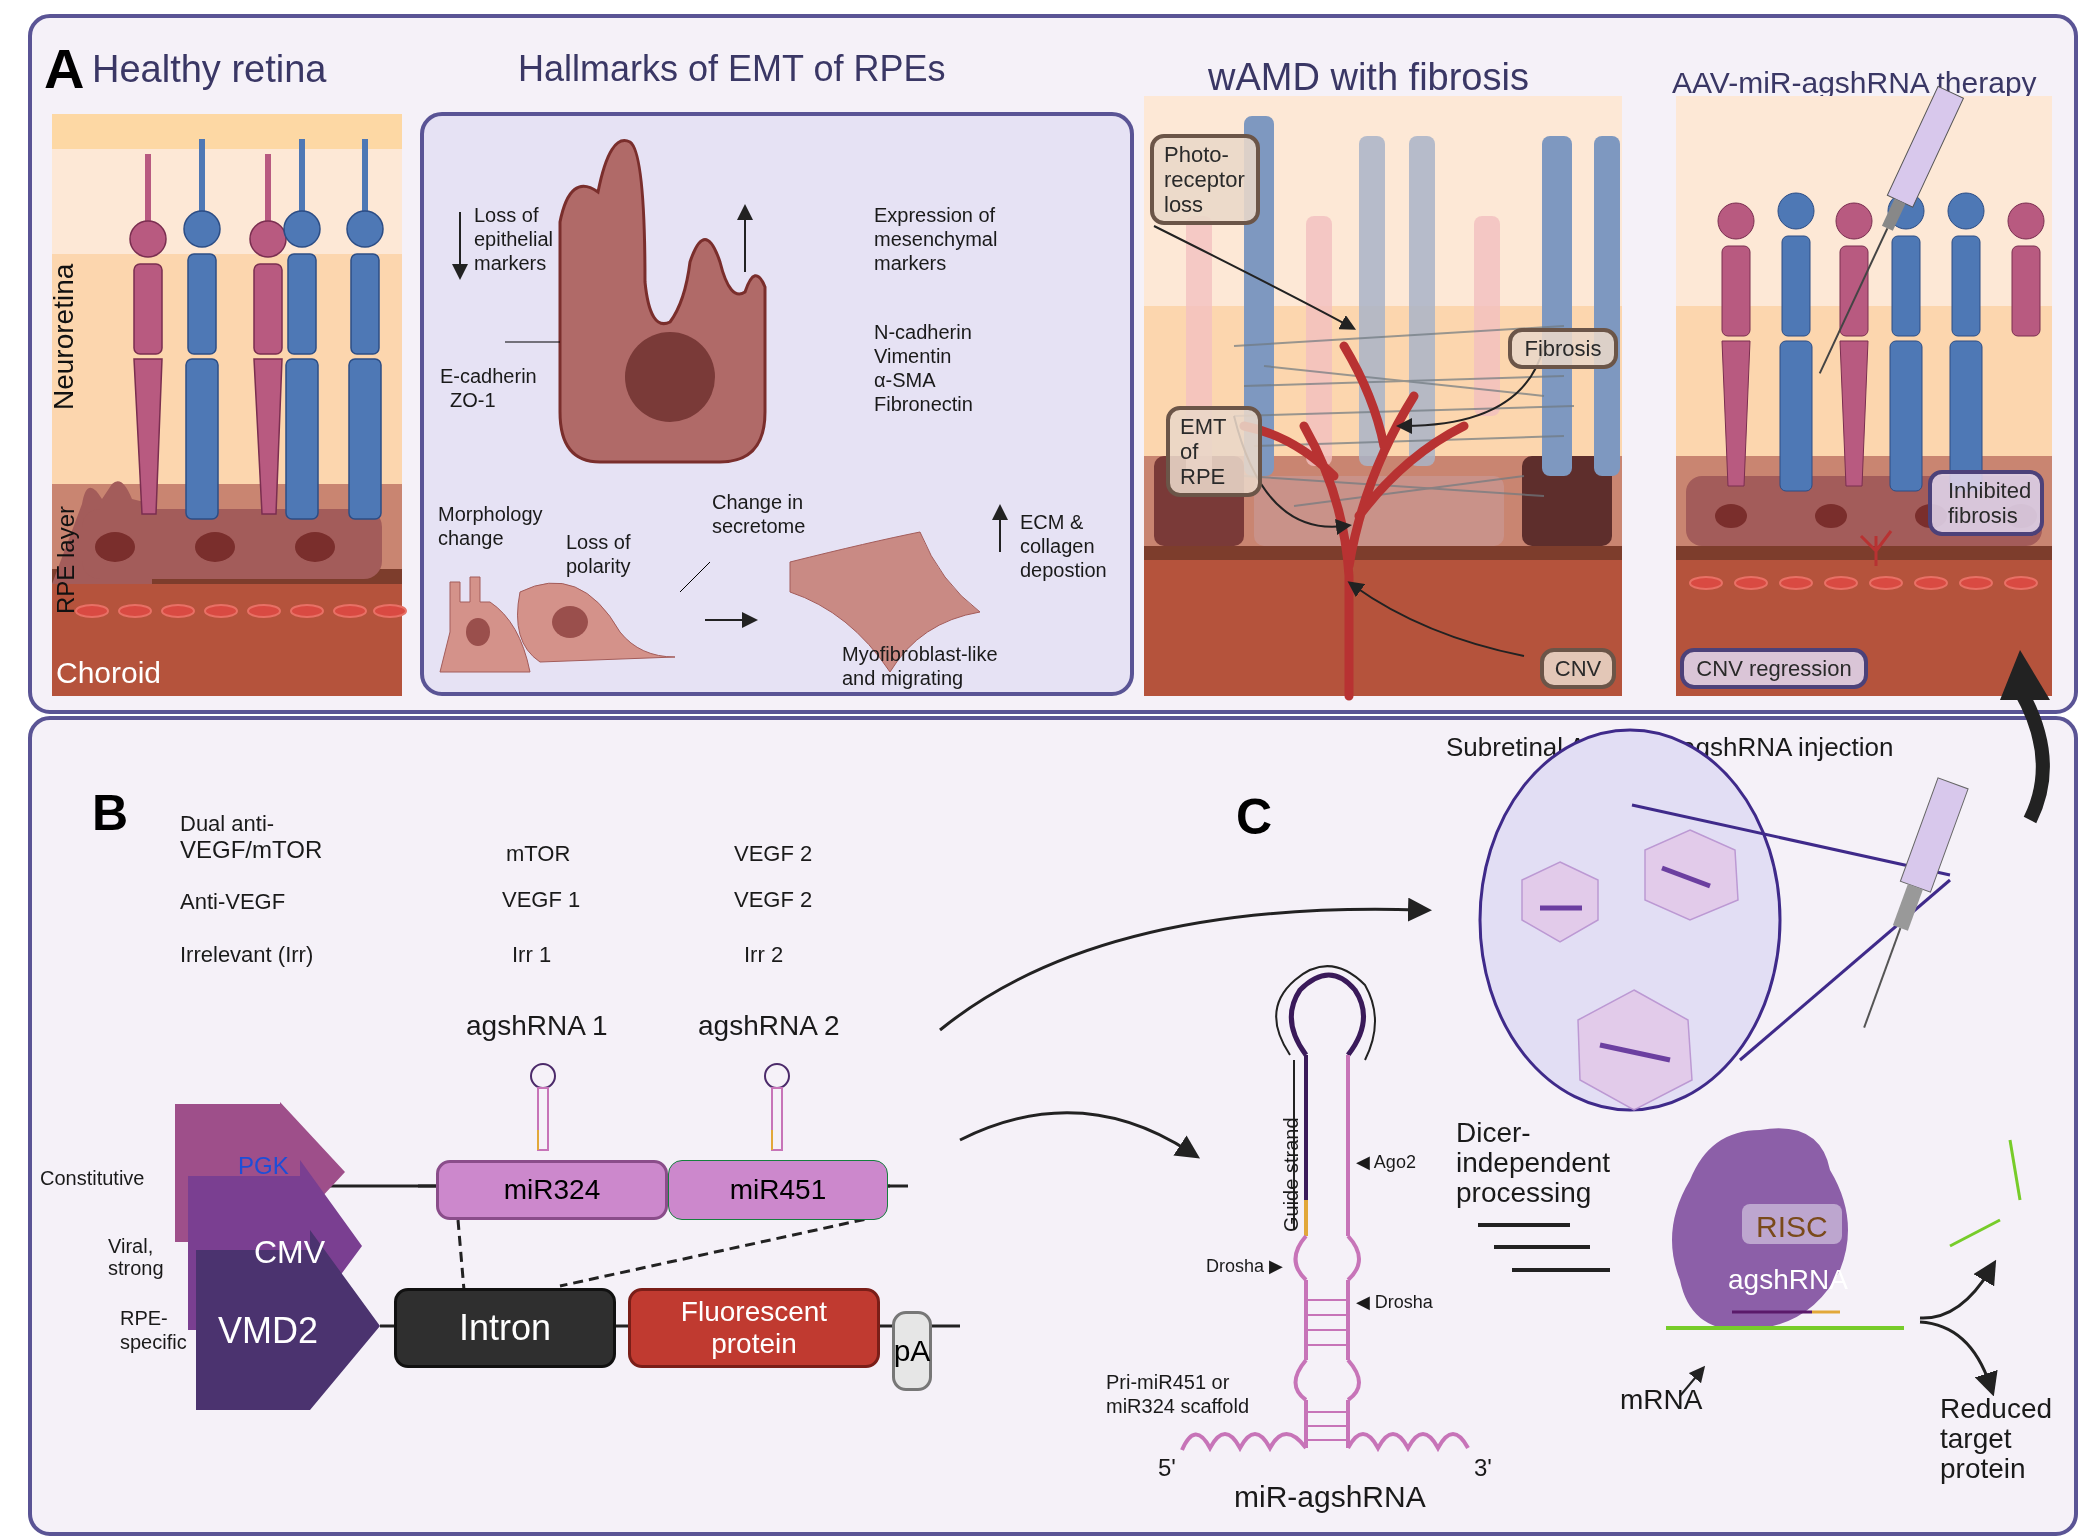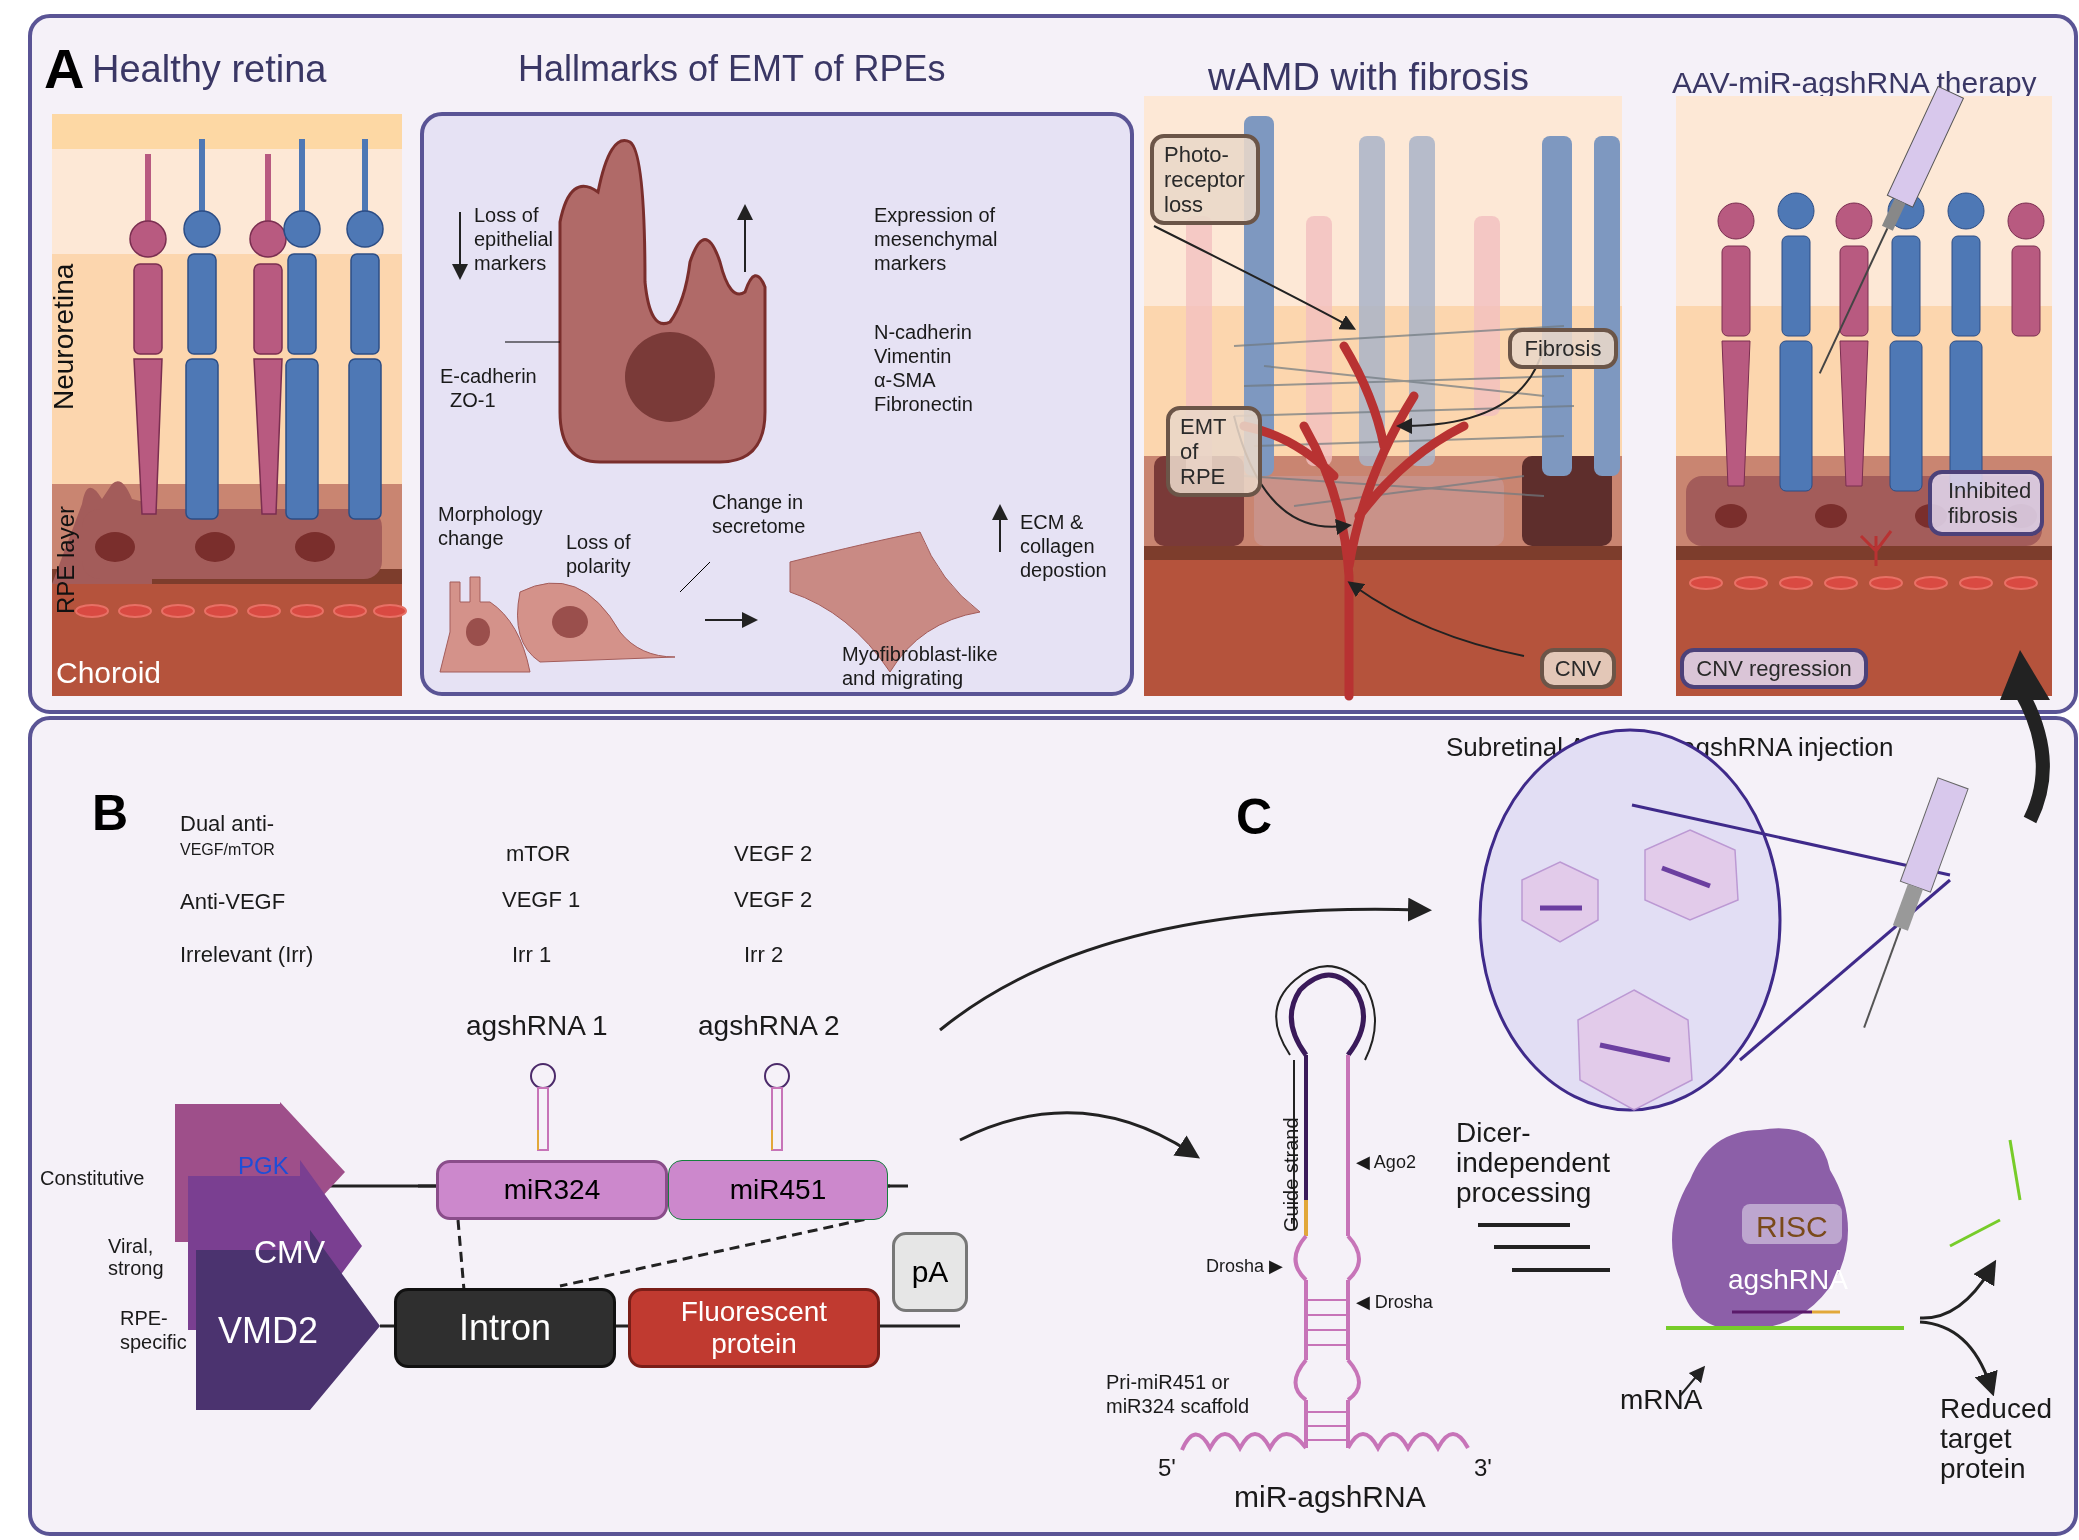--- a/index.html
+++ b/index.html
@@ -235,21 +235,21 @@
 <div class="box purple" style="left:1928px;top:470px;width:116px;padding-left:16px;">
   <div>Inhibited</div>
   <div>fibrosis</div>
 </div>
 <div class="box purple" style="left:1680px;top:648px;width:188px;text-align:center;">CNV regression</div>
 
 <div class="panel" id="panel-bc"></div>
 
 <div class="t letter" style="left:92px;top:784px;font-size:50px;">B</div>
 <div class="t lbl" style="left:180px;top:812px;font-size:22px;">Dual anti-</div>
-<div class="t lbl" style="left:180px;top:838px;font-size:16px;">VEGF/mTOR</div>
+<div class="t lbl" style="left:180px;top:838px;font-size:24px;">VEGF/mTOR</div>
 <div class="t lbl" style="left:506px;top:842px;font-size:22px;">mTOR</div>
 <div class="t lbl" style="left:734px;top:842px;font-size:22px;">VEGF 2</div>
 <div class="t lbl" style="left:180px;top:890px;font-size:22px;">Anti-VEGF</div>
 <div class="t lbl" style="left:502px;top:888px;font-size:22px;">VEGF 1</div>
 <div class="t lbl" style="left:734px;top:888px;font-size:22px;">VEGF 2</div>
 <div class="t lbl" style="left:180px;top:943px;font-size:22px;">Irrelevant (Irr)</div>
 <div class="t lbl" style="left:512px;top:943px;font-size:22px;">Irr 1</div>
 <div class="t lbl" style="left:744px;top:943px;font-size:22px;">Irr 2</div>
 <div class="t" style="left:466px;top:1010px;font-size:28px;">agshRNA 1</div>
 <div class="t" style="left:698px;top:1010px;font-size:28px;">agshRNA 2</div>
@@ -288,21 +288,21 @@
 <div class="t lbl" style="left:40px;top:1166px;font-size:20px;">Constitutive</div>
 <div class="t lbl" style="left:108px;top:1234px;font-size:20px;">Viral,</div>
 <div class="t lbl" style="left:108px;top:1256px;font-size:20px;">strong</div>
 <div class="t lbl" style="left:120px;top:1306px;font-size:20px;">RPE-</div>
 <div class="t lbl" style="left:120px;top:1330px;font-size:20px;">specific</div>
 <div class="genebox" style="left:394px;top:1288px;width:222px;height:80px;background:#2f2f2f;border:3px solid #111;color:#fff;font-size:36px;">Intron</div>
 <div class="genebox" style="left:628px;top:1288px;width:252px;height:80px;background:#c03a30;border:3px solid #7a1e18;color:#fff;font-size:28px;line-height:32px;flex-direction:column;">
   <div>Fluorescent</div>
   <div>protein</div>
 </div>
-<div class="genebox" style="left:892px;top:1232px;width:76px;height:80px;background:#e6e6e6;border:3px solid #777;font-size:30px;text-align:center;">pA</div>
+<div class="genebox" style="left:892px;top:1311px;width:40px;height:80px;background:#e6e6e6;border:3px solid #777;font-size:30px;text-align:center;">pA</div>
 
 <div class="t letter" style="left:1236px;top:788px;font-size:50px;">C</div>
 <div class="t" style="left:1446px;top:732px;font-size:26px;">Subretinal AAV-miR-agshRNA injection</div>
 
 <svg style="left:0;top:0;" width="2079" height="1540" viewBox="0 0 2079 1540">
   <ellipse cx="1630" cy="920" rx="150" ry="190" fill="#e2def4" stroke="#3f2a8a" stroke-width="3"></ellipse>
   <line x1="1632" y1="805" x2="1950" y2="875" stroke="#3f2a8a" stroke-width="3"></line>
   <line x1="1740" y1="1060" x2="1950" y2="880" stroke="#3f2a8a" stroke-width="3"></line>
   <g fill="#e3c9ea" stroke="#b892d0" stroke-width="1.5" opacity="0.9">
     <polygon points="1560,862 1598,880 1598,920 1560,942 1522,920 1522,880"></polygon>

